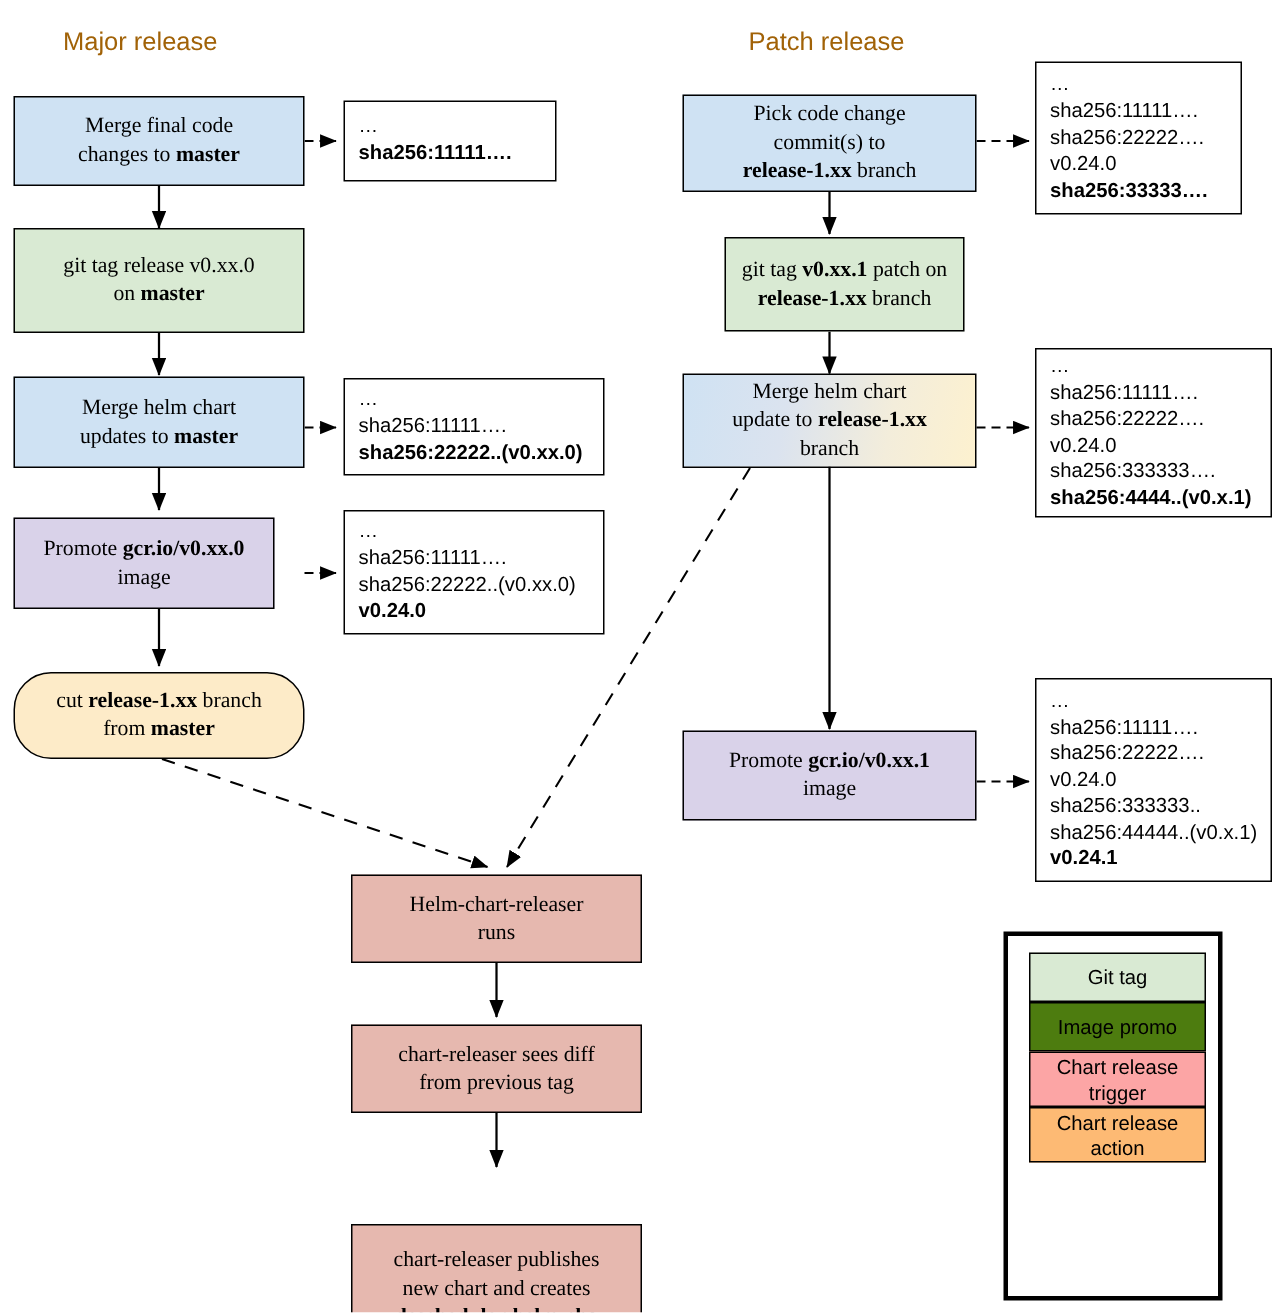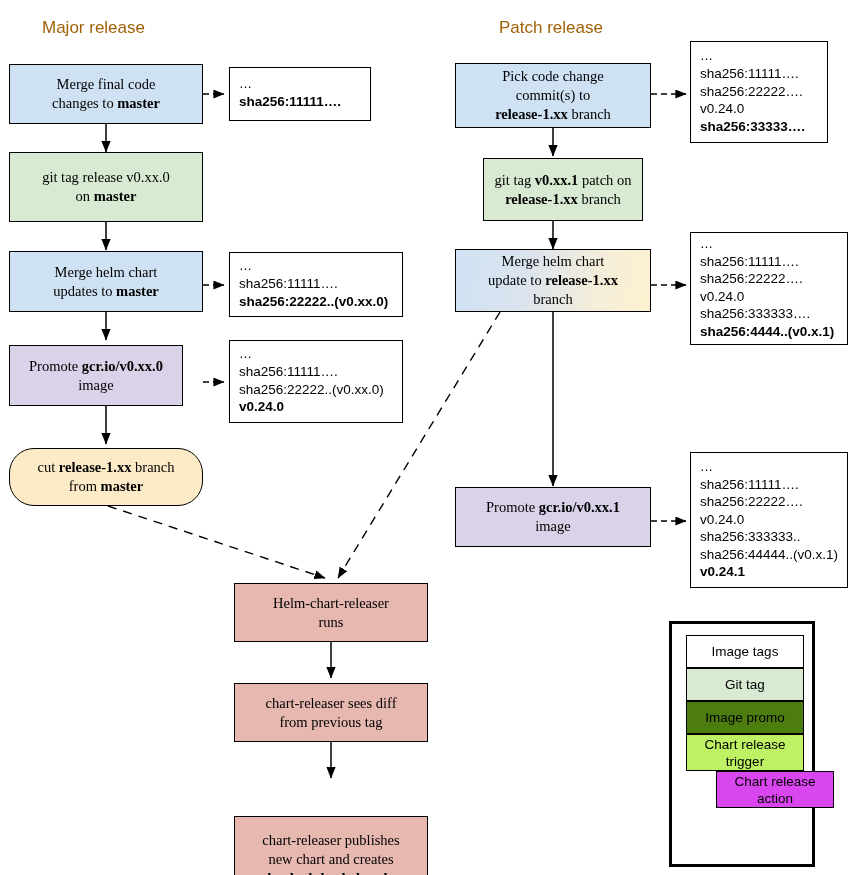--- a/index.html
+++ b/index.html
@@ -248,20 +248,19 @@
 
   <div class="node c-action" style="left:234px; top:583px; width:194px; height:59px;">
     <span class="txt">Helm-chart-releaser<br>runs</span>
   </div>
 
   <div class="node c-action" style="left:234px; top:816px; width:194px; height:106px;align-items:center;">
     <span class="txt">chart-releaser publishes<br>new chart and creates<br><b>descheduler-helm-cha</b><br><b>rt-xx</b> tag</span>
   </div>
 
   <div id="legend">
-    <div class="legend-item h1" style="background:#ffffff;">Image tags</div>
     <div class="legend-item h1" style="background:#d9ead3;">Git tag</div>
     <div class="legend-item h1" style="background:#4d7c0f;">Image promo</div>
-    <div class="legend-item h2" style="background:#bef264;">Chart release trigger</div>
-    <div class="legend-item h2" style="background:#d946ef;margin-left:30px;">Chart release action</div>
+    <div class="legend-item h2" style="background:#fca5a5;">Chart release trigger</div>
+    <div class="legend-item h2" style="background:#fdba74;">Chart release action</div>
   </div>
 
 </div>
 
 </body></html>

